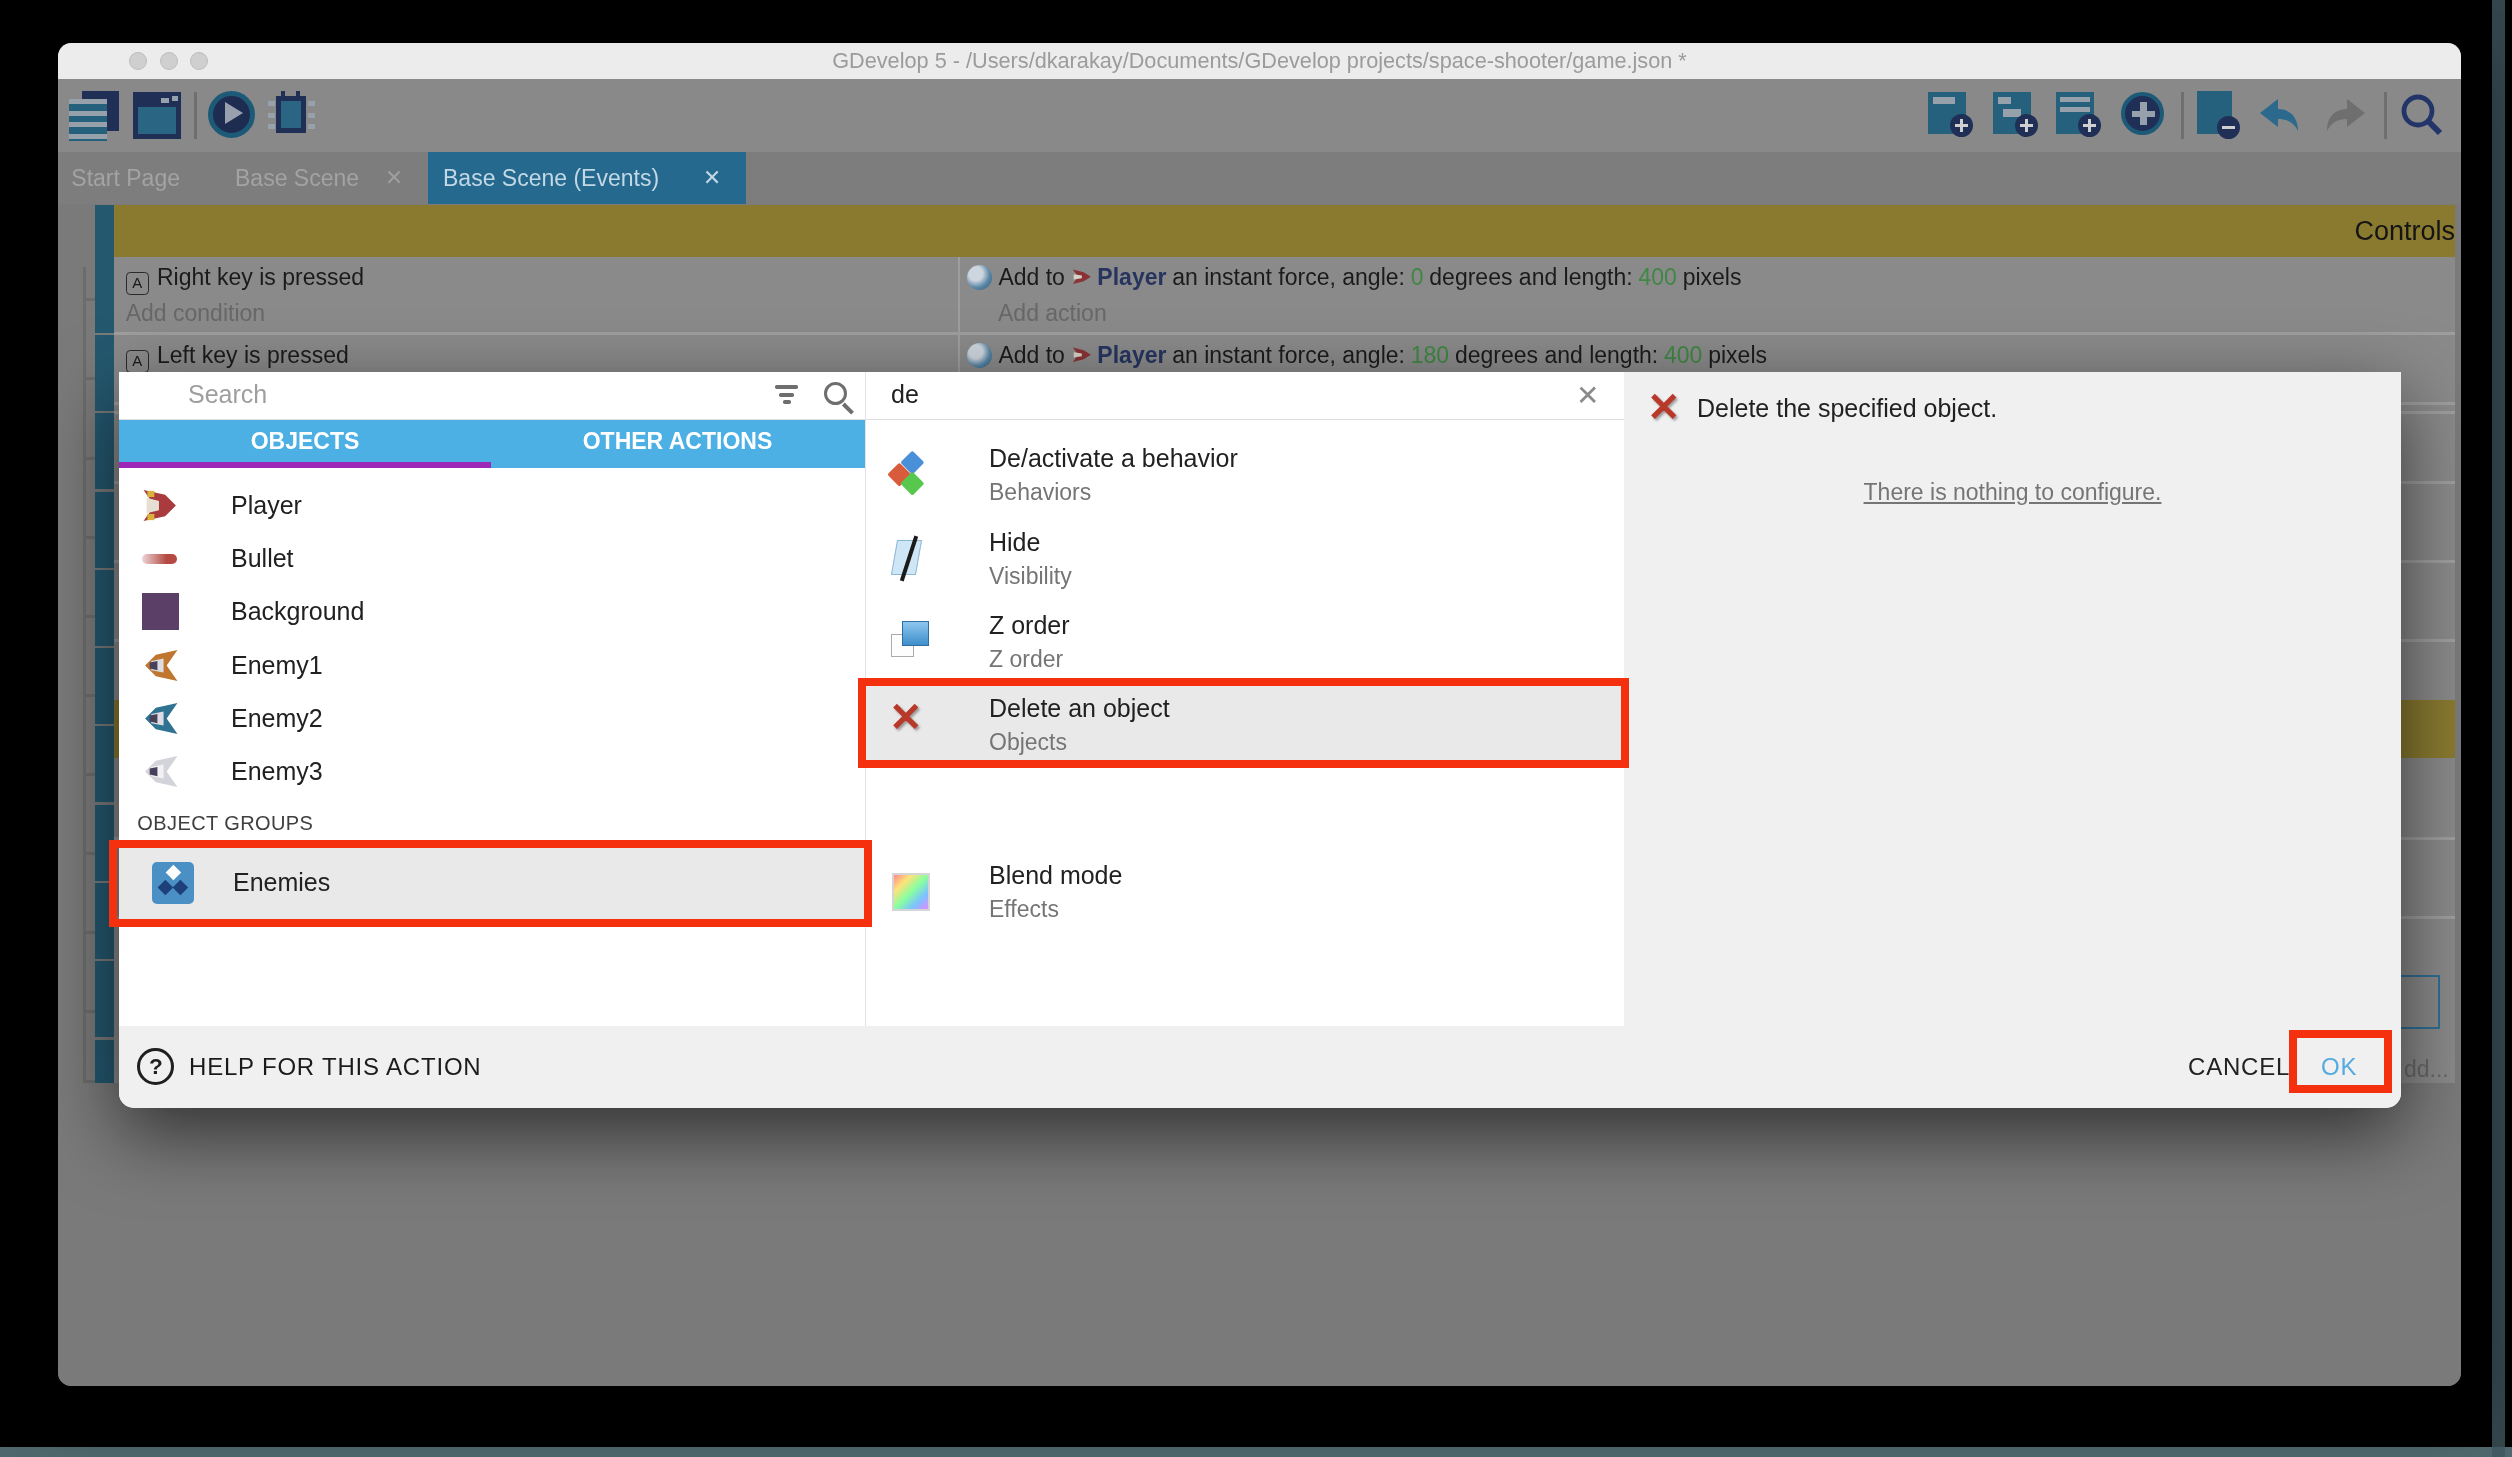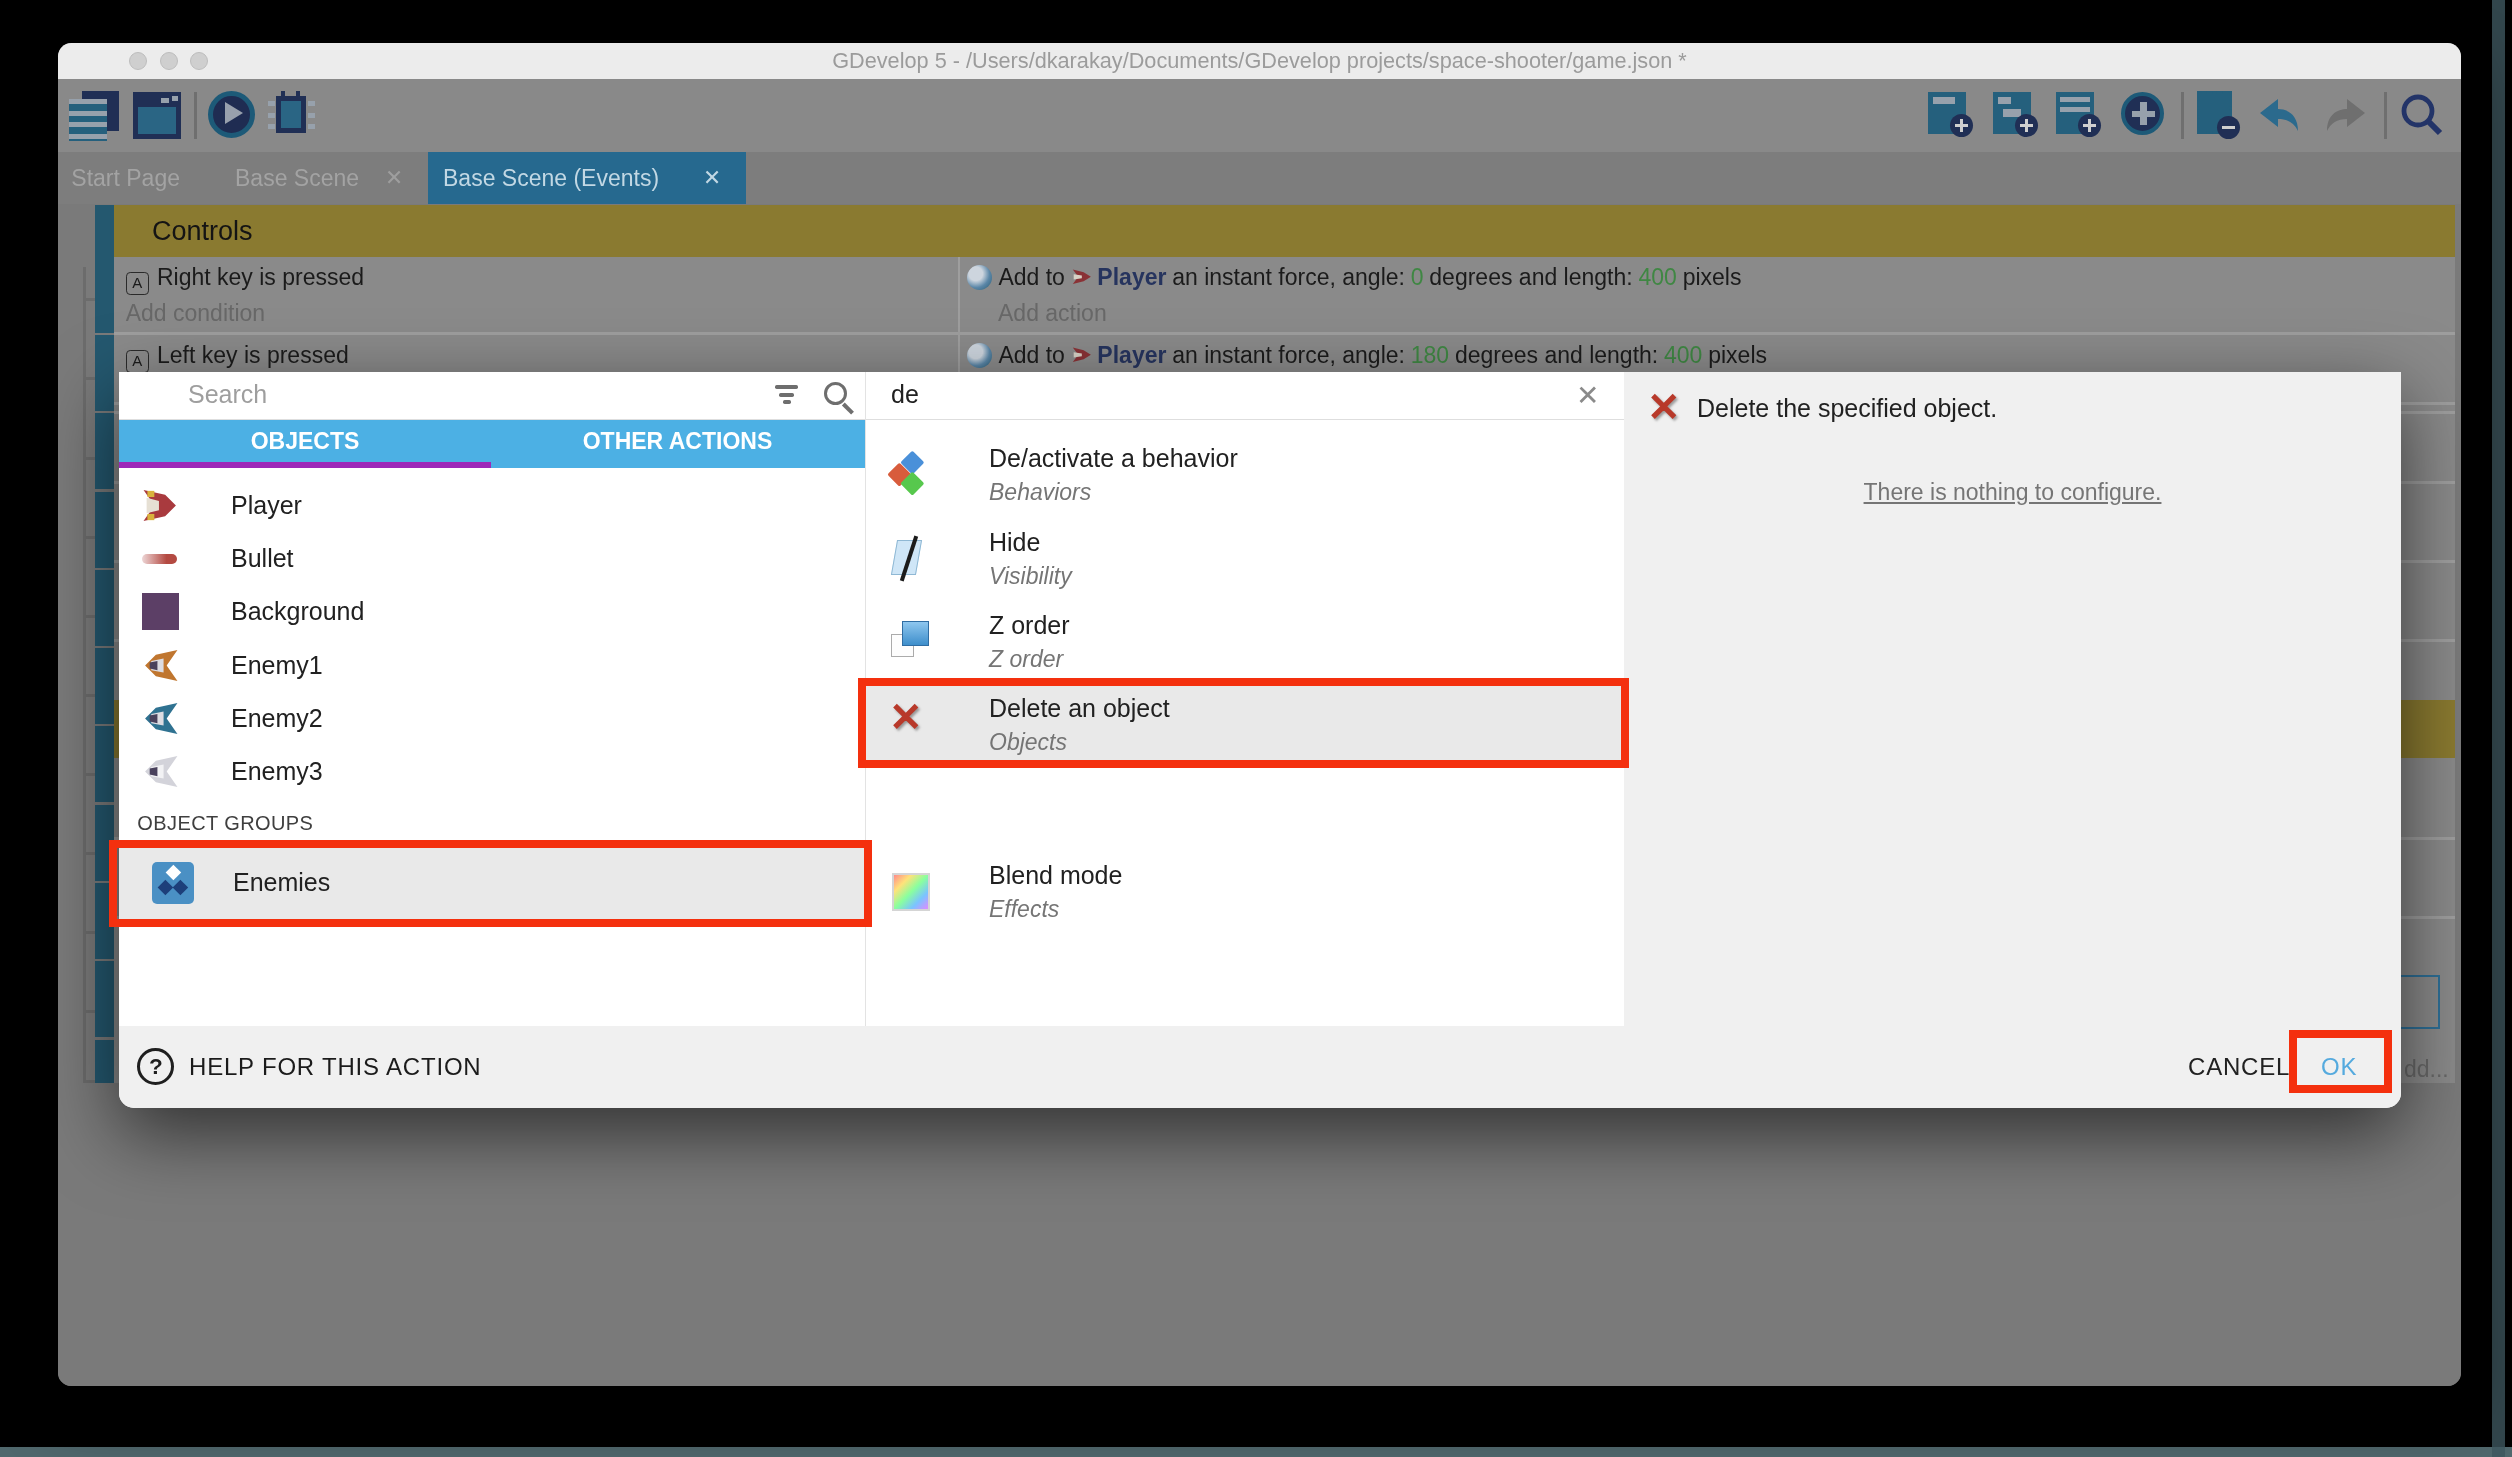--- a/index.html
+++ b/index.html
@@ -41,21 +41,21 @@
   .tab-active { background:#26698f; height:52px; }
   .tab-active .tab-label { color:#c2d8e4; }
   .tab-active .tab-close { color:#c2d8e4; }
 
   
   .content { left:0; top:162px; width:100%; height:1181px; background:#7a7a7a; }
   .guide-v { left:25px; top:62px; width:2.5px; height:816px; background:#6c6c6c; }
   .tick { left:25px; width:23px; height:2.5px; background:#6c6c6c; }
   .handle { left:37px; width:62px; background:#24586f; }
   .band { left:56px; width:2341px; height:52px; background:#8a7a30; }
-  .band-label { margin-left:38px; line-height:52px; font-size:27px; color:#141414; }
+  .band-label { margin-left:38px; line-height:52px; font-size:27px; color:#141414;text-align:right; }
   .cell { background:#8a8a8a; }
   .row-sep { left:56px; width:2341px; height:2.5px; background:#9e9e9e; }
   .ev-text { font-size:23px; color:#1b1b1b; }
   .ev-add { font-size:23px; color:#686868; }
   .key-icon { display:inline-block; width:23px; height:23px; border:1.7px solid #2a2a2a; border-radius:4.2px;
               text-align:center; line-height:20px; font-size:15px; color:#1b1b1b; vertical-align:-3.3px; margin-right:8.3px; }
   .force-icon { display:inline-block; width:25px; height:25px; border-radius:50%; vertical-align:-5.8px; margin-right:6.7px;
                 background:radial-gradient(circle at 35% 35%, #cdd5de 0 30%, #5b87a8 60%, #24586f 100%); }
   .obj-ref { font-weight:bold; color:#26345e; }
   .num { color:#3f8743; }
@@ -90,21 +90,21 @@
   .groups-header { left:18.3px; top:440px; font-size:20px; color:#3f3f3f; letter-spacing:0.4px; }
   .group-row { left:0; top:473px; width:746px; height:75px; background:#e9e9e9; }
   .group-icon { left:33px; top:16.7px; width:42px; height:42px; background:#4a90c4; border-radius:5px; }
   .diamond { width:10.8px; height:10.8px; transform:rotate(45deg); }
   .group-label { left:114px; top:0; line-height:75px; font-size:25px; color:#212121; }
 
   .act-item { left:0; width:760px; height:83px; }
   .act-item.sel { background:#e9e9e9; height:77px; }
   .act-icon { left:23px; top:18.3px; width:43px; height:43px; }
   .act-title { left:123px; top:10px; font-size:25px; color:#212121; }
-  .act-cat { left:123px; top:45px; font-size:23px; color:#757575;font-style:italic; }
+  .act-cat { left:123px; top:45px; font-size:23px; color:#757575; }
 
   .red-x { font-size:40px; font-weight:bold; color:#b8392a; text-shadow:1.7px 1.7px 2.5px rgba(0,0,0,.35); line-height:1; }
   .cfg-title { font-size:25px; color:#212121; }
   .cfg-empty { width:100%; text-align:center; font-size:23px; color:#757575; }
 
   .dlg-footer { left:0; top:654px; width:2282px; height:82px; background:#f0f0f0; border-radius:0 0 15px 15px; }
   .help-circle { left:18.3px; top:21.7px; width:37px; height:37px; border:3.3px solid #1f1f1f; border-radius:50%;
                  text-align:center; line-height:32px; font-size:22.5px; font-weight:bold; color:#1f1f1f; }
   .help-label { left:70px; top:0; line-height:82px; font-size:23px; color:#1b1b1b; letter-spacing:0.4px; }
   .btn-text { line-height:82px; font-size:24px; letter-spacing:0.8px; }

